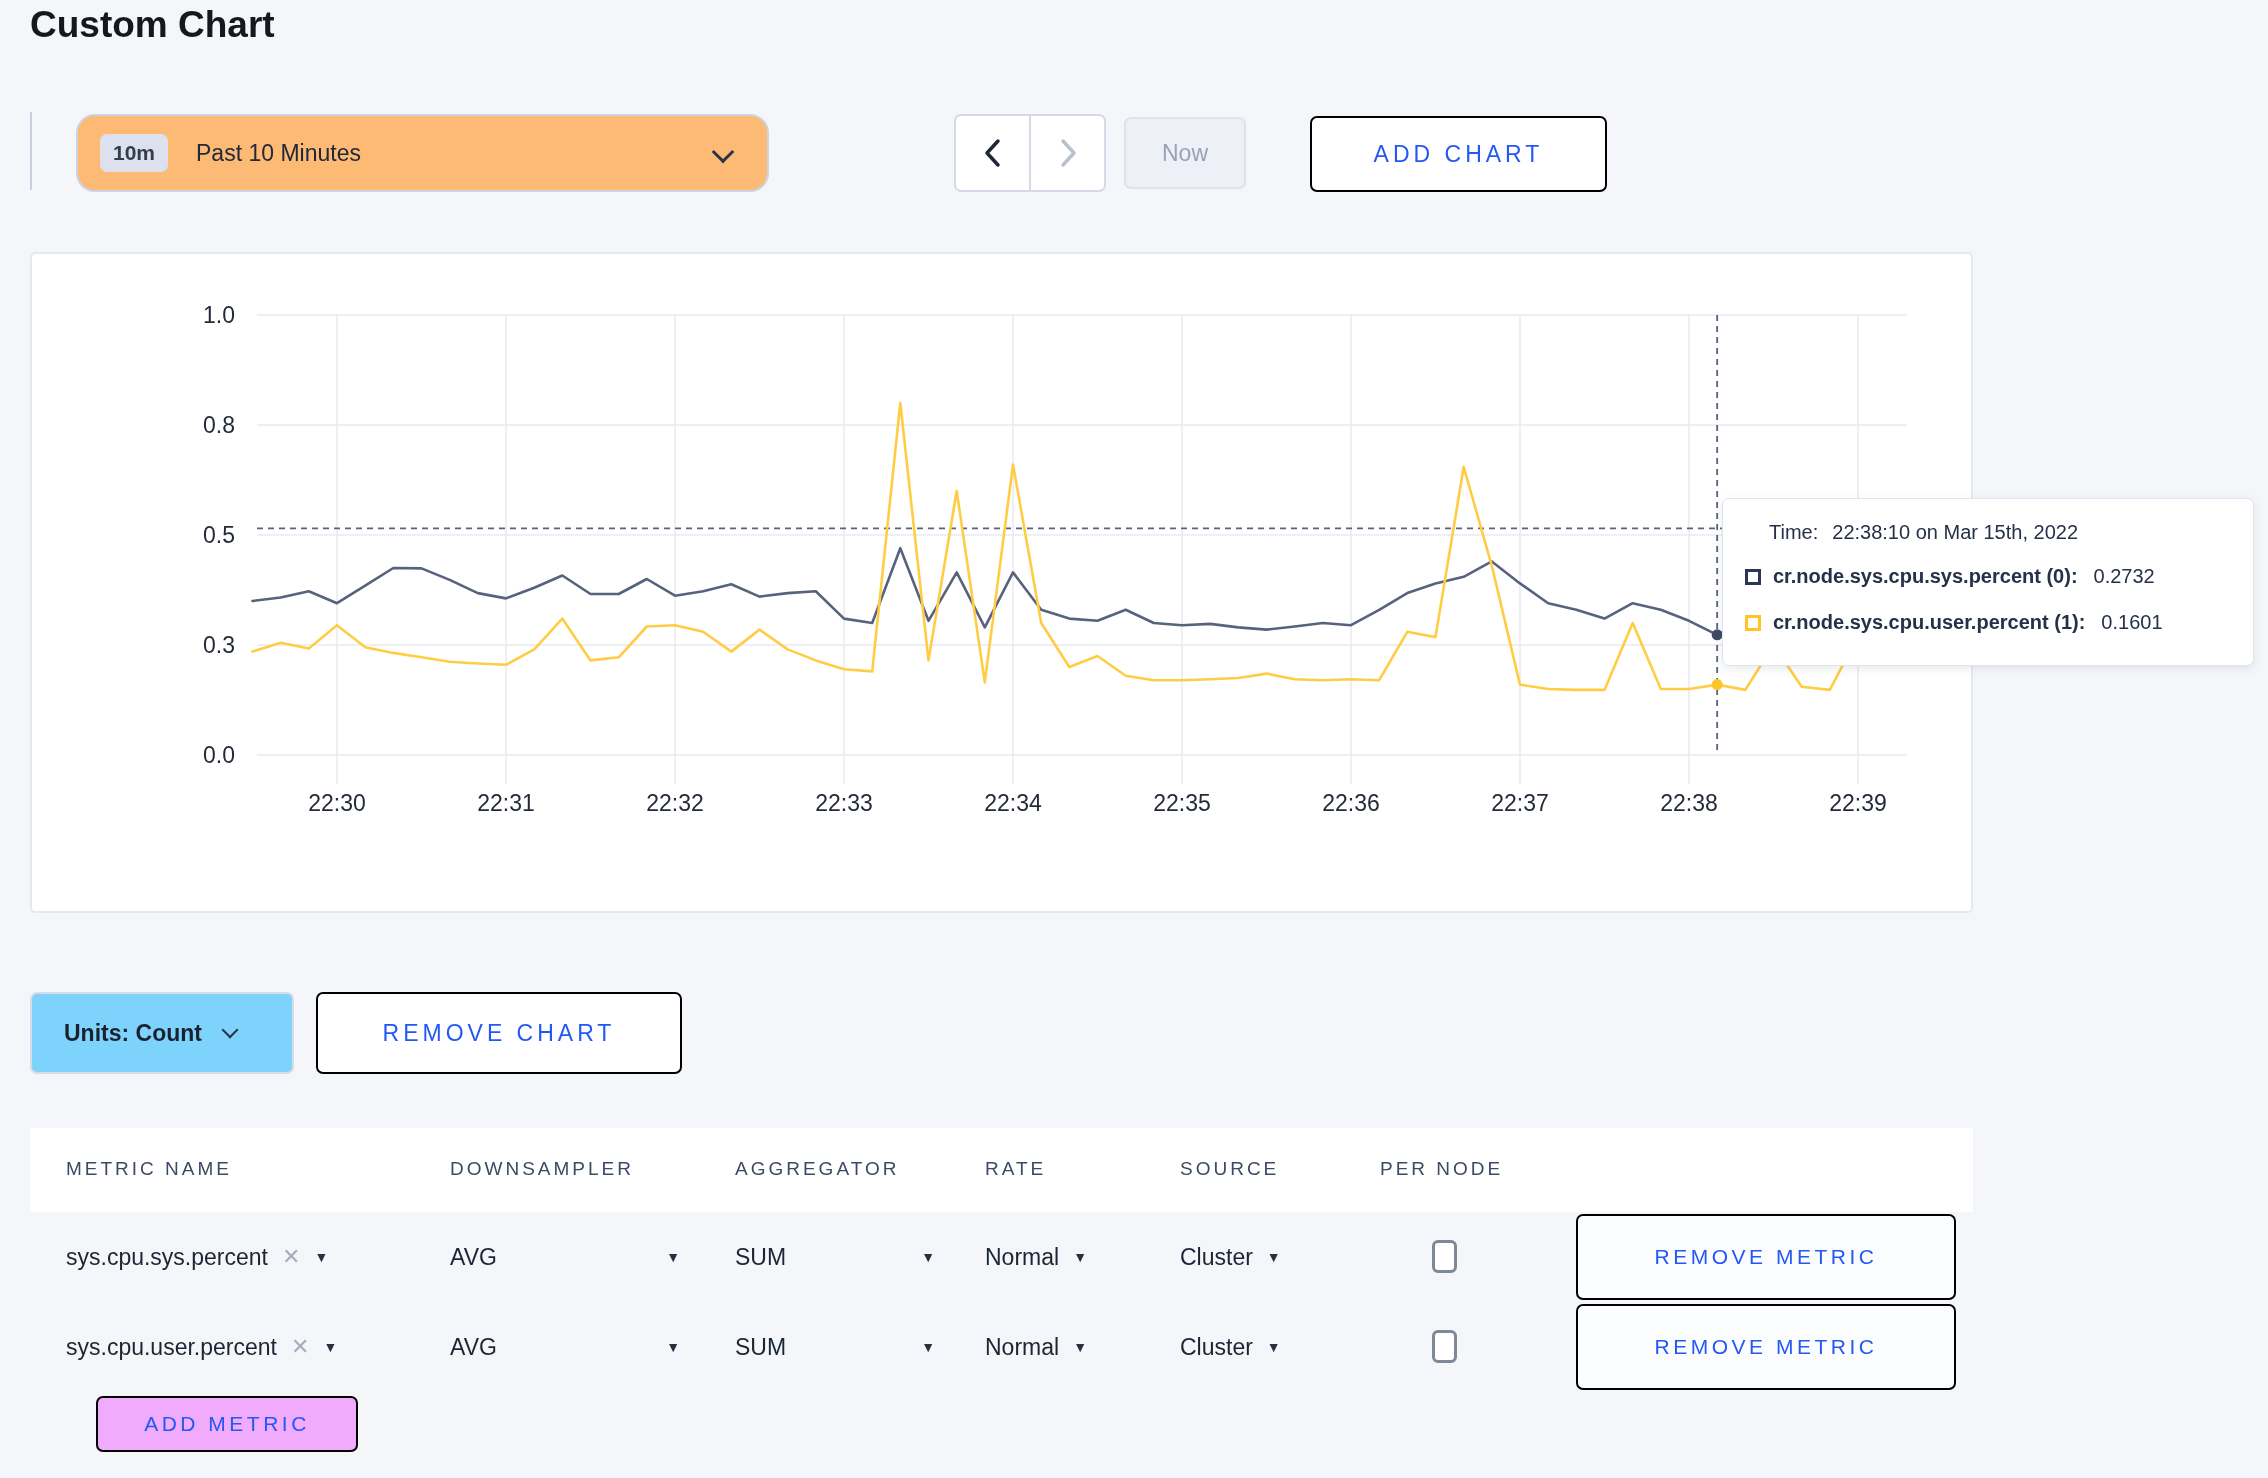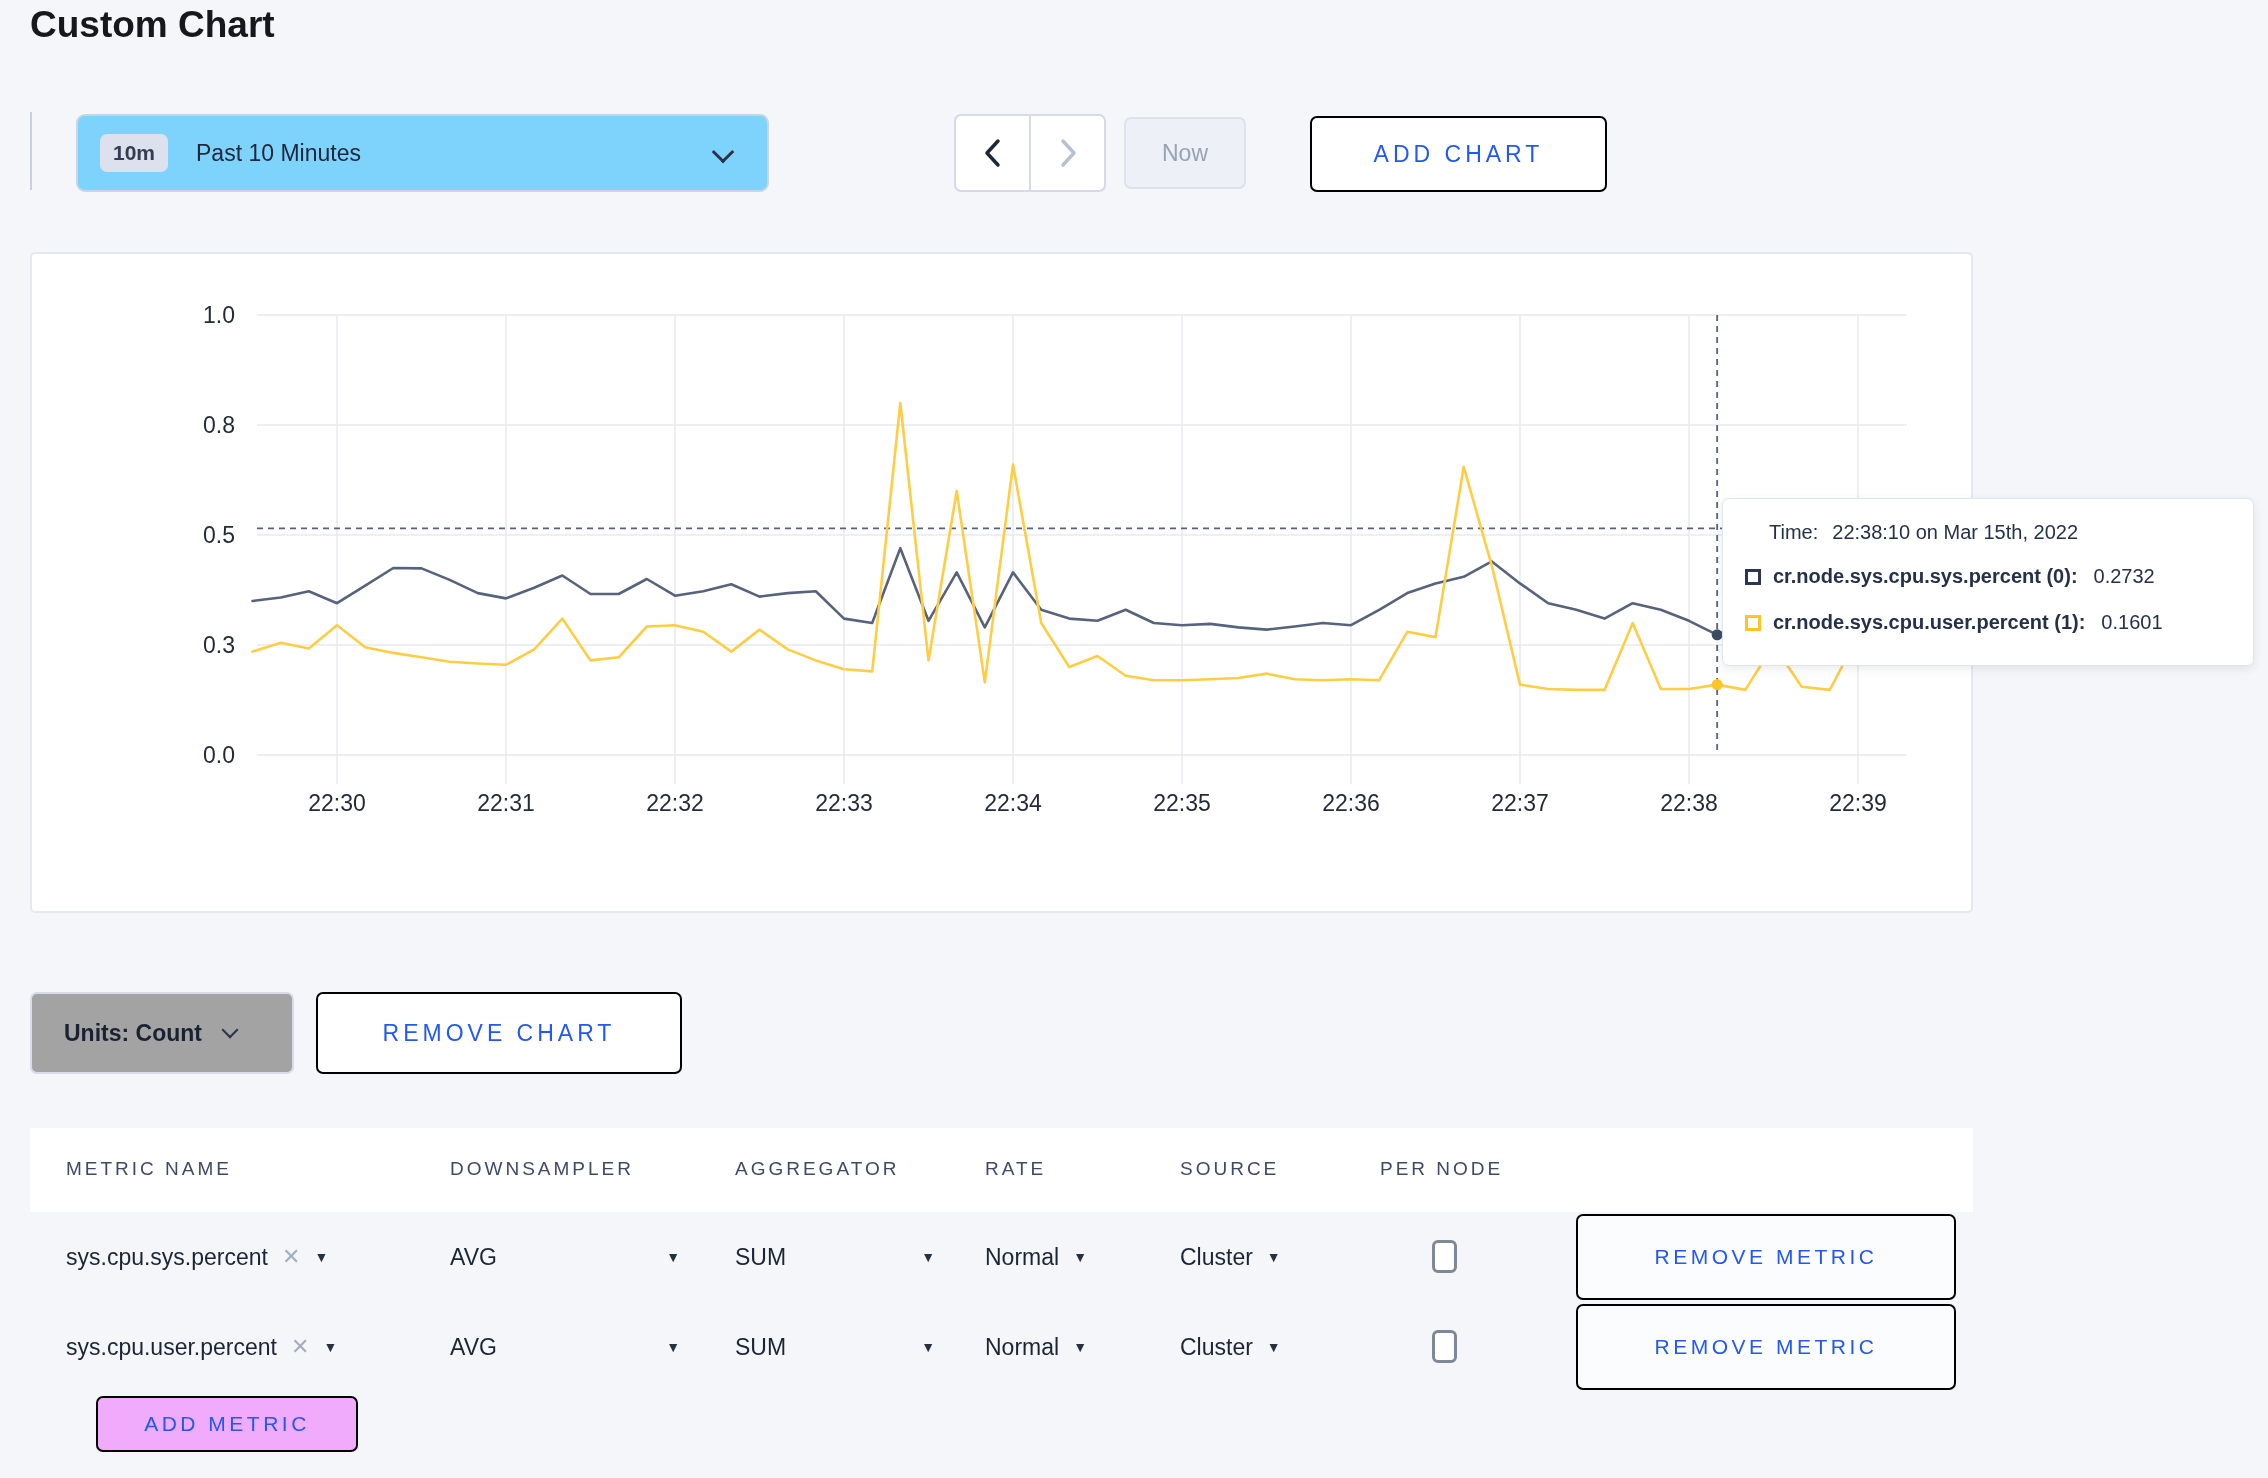--- a/index.html
+++ b/index.html
@@ -13,22 +13,22 @@
 
   
   .page-title{
     left:30px; top:4px; font-size:37px; font-weight:600; color:#15181d;
     letter-spacing:0px;
   }
 
   
   .toolbar-divider{ left:30px; top:112px; width:2px; height:78px; background:#c9cfdc; }
   .time-select{
-    left:76px; top:114px; width:693px; height:78px; background:#7dd3fc;
-    border:2px solid #ccd3e3; border-radius:9px; box-sizing:border-box;
+    left:76px; top:114px; width:693px; height:78px; background:#fdba74;
+    border:2px solid #ccd3e3; border-radius:19px; box-sizing:border-box;
     display:flex; align-items:center; cursor:pointer;
   }
   .time-badge{
     margin-left:22px; padding:7px 13px; background:#dce1ed; border-radius:7px;
     font-size:21px; font-weight:bold; color:#333c50;
   }
   .time-label{ margin-left:28px; font-size:23px; color:#20283a; }
   .chev{
     width:13px; height:13px; border-right:3px solid #2a3348; border-bottom:3px solid #2a3348;
     transform:rotate(45deg); display:inline-block;
@@ -74,21 +74,21 @@
   }
   .tt-time-row{ position:absolute; left:46px; top:22px; white-space:nowrap; }
   .tt-time-label{ font-weight:normal; margin-right:14px; }
   .tt-series-row{ position:absolute; left:22px; white-space:nowrap; display:flex; align-items:center; }
   .tt-swatch{ width:16px; height:16px; border:3px solid #2a3652; margin-right:12px; box-sizing:border-box; }
   .tt-series-label{ font-weight:bold; margin-right:16px; font-size:20px; }
   .tt-row-1{ top:66px; } .tt-row-2{ top:112px; }
 
   
   .units-select{
-    left:30px; top:992px; width:264px; height:82px; background:#a3a3a3;
+    left:30px; top:992px; width:264px; height:82px; background:#7dd3fc;
     border:2px solid #d7dce8; border-radius:7px; box-sizing:border-box;
     display:flex; align-items:center; cursor:pointer;
   }
   .units-label{ margin-left:32px; font-size:23px; font-weight:bold; color:#1a2230; }
   .units-select .chev{ width:10px; height:10px; border-width:2.5px; margin-left:22px; margin-top:-6px;}
   .remove-chart-btn{ left:316px; top:992px; width:366px; height:82px; }
 
   
   .table-header-band{ left:30px; top:1128px; width:1943px; height:84px; background:#fff; }
   .th{

